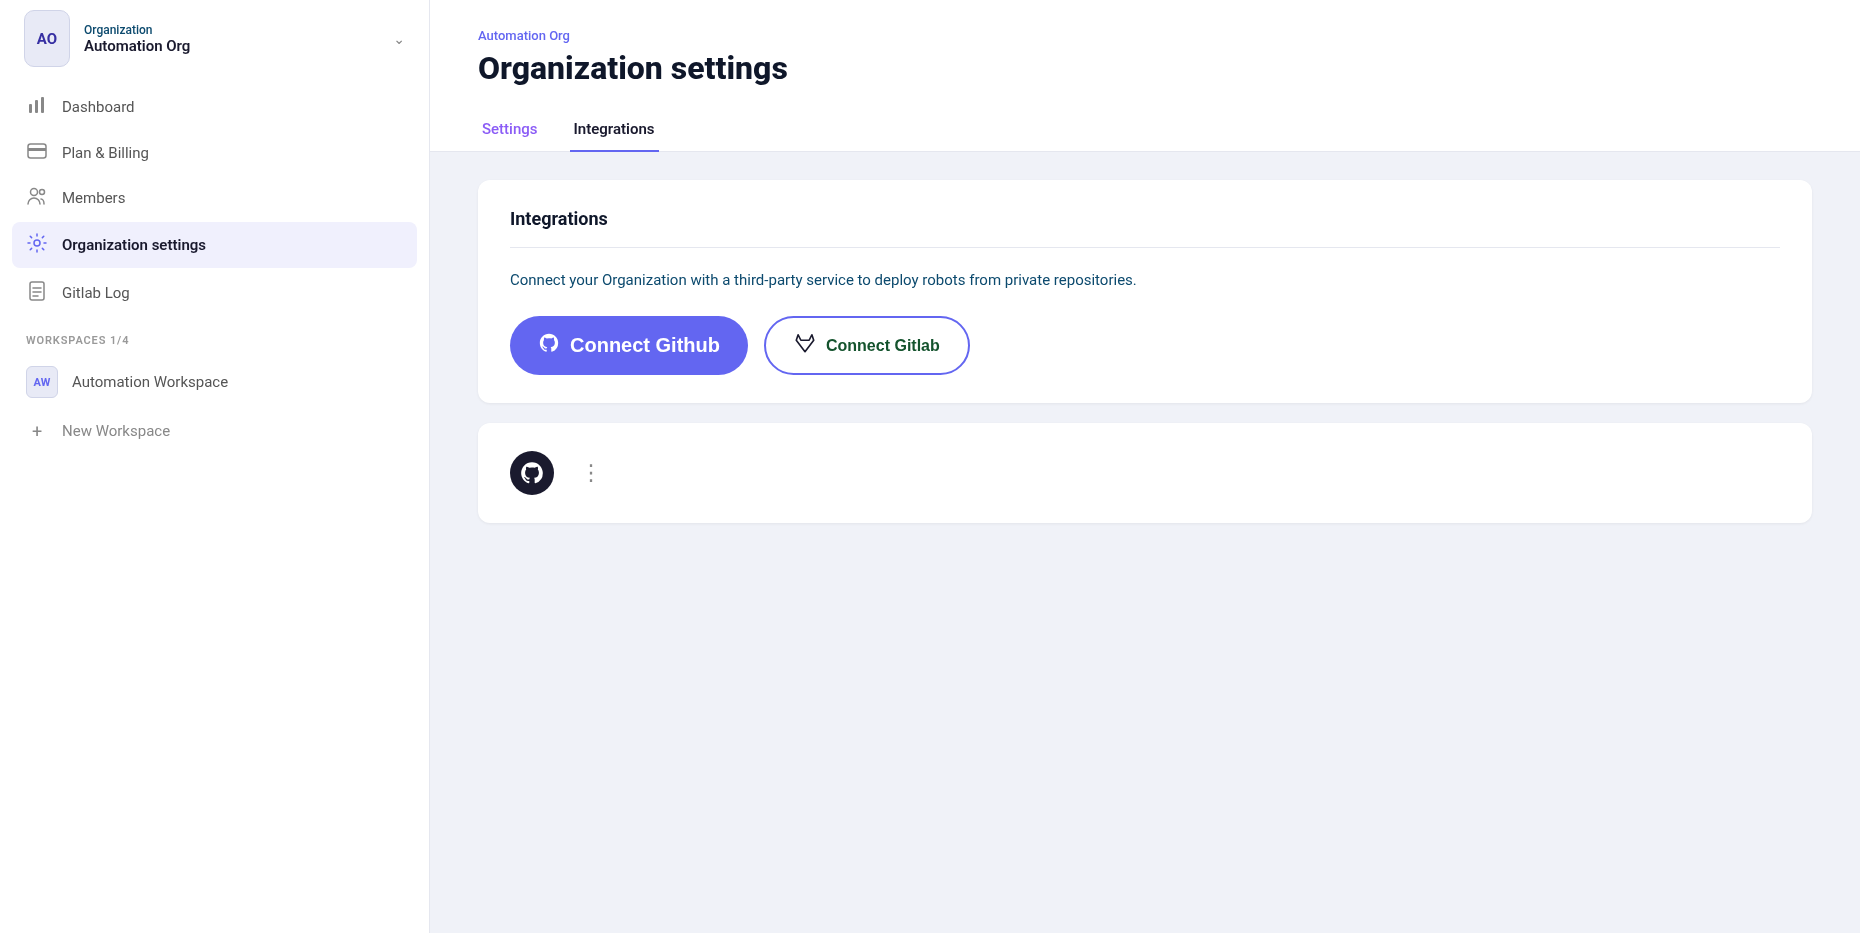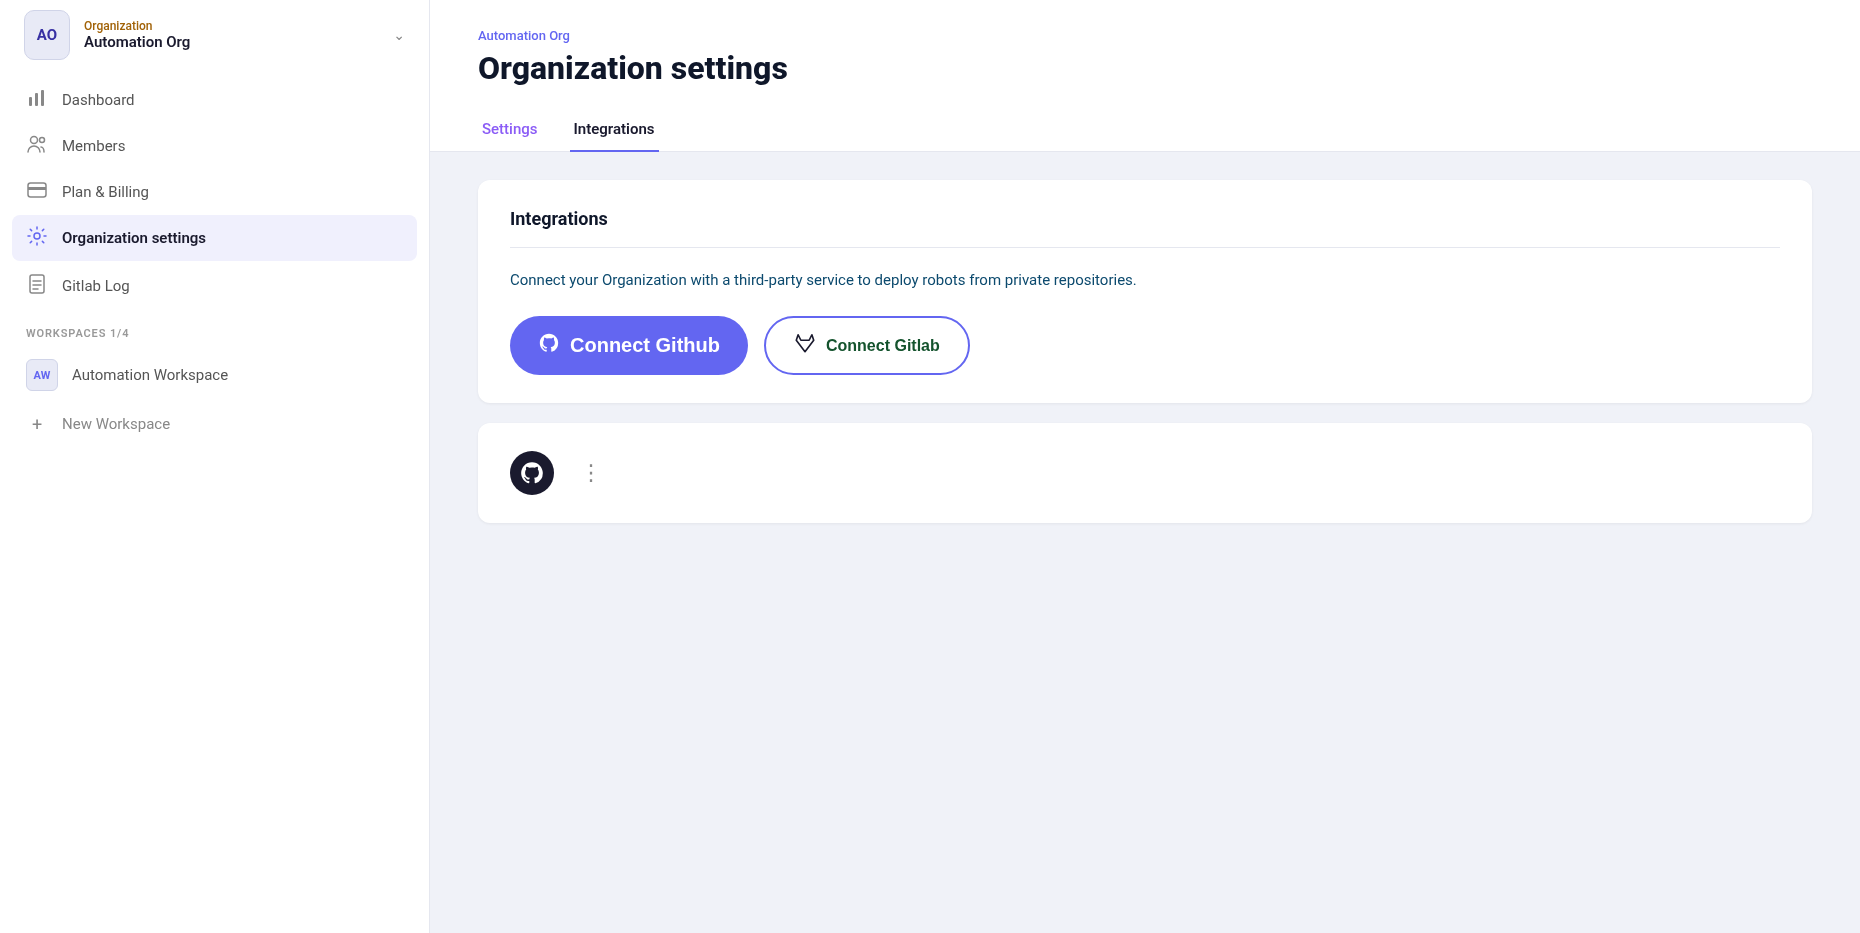--- a/index.html
+++ b/index.html
@@ -39,40 +39,40 @@
     .org-switcher {
       display: flex;
       align-items: center;
       padding: 10px 24px 18px 24px;
       gap: 14px;
       cursor: pointer;
     }
 
     .org-avatar {
       width: 46px;
-      height: 50px;
+      height: 57px;
       background: #e8eaf6;
       border-radius: 10px;
       display: flex;
       align-items: center;
       justify-content: center;
       font-weight: 700;
       font-size: 15px;
       color: #3730a3;
       border: 1px solid #d0d4e8;
       flex-shrink: 0;
     }
 
     .org-info {
       flex: 1;
     }
 
     .org-label {
       font-size: 12px;
-      color: #a16207;
+      color: #0c4a6e;
       font-weight: 500;
     }
 
     .org-name {
       font-size: 15px;
       font-weight: 600;
       color: #1a1a2e;
     }
 
     .chevron-icon {
@@ -351,42 +351,42 @@
 
     <div class="nav-item">
       <span class="nav-icon">
         <svg width="18" height="18" viewBox="0 0 18 18" fill="none">
           <rect x="1" y="8" width="3" height="9" rx="1" fill="#888"></rect>
           <rect x="7" y="4" width="3" height="13" rx="1" fill="#888"></rect>
           <rect x="13" y="1" width="3" height="16" rx="1" fill="#888"></rect>
         </svg>
       </span>
       <span>Dashboard</span>
+    </div>
+
+    <div class="nav-item">
+      <span class="nav-icon">
+        <svg width="20" height="16" viewBox="0 0 20 16" fill="none">
+          <rect x="1" y="1" width="18" height="14" rx="2.5" stroke="#888" stroke-width="1.5"></rect>
+          <rect x="1" y="5" width="18" height="3" fill="#888"></rect>
+        </svg>
+      </span>
+      <span>Plan &amp; Billing</span>
     </div>
 
     <div class="nav-item">
       <span class="nav-icon">
         <svg width="20" height="18" viewBox="0 0 20 18" fill="none">
           <circle cx="7" cy="5" r="3.5" stroke="#888" stroke-width="1.5"></circle>
           <path d="M1 17c0-3.314 2.686-6 6-6s6 2.686 6 6" stroke="#888" stroke-width="1.5" stroke-linecap="round"></path>
           <circle cx="15" cy="5" r="2.5" stroke="#888" stroke-width="1.5"></circle>
           <path d="M17 17c0-2.761-1.343-5-3-5" stroke="#888" stroke-width="1.5" stroke-linecap="round"></path>
         </svg>
       </span>
       <span>Members</span>
-    </div>
-
-    <div class="nav-item">
-      <span class="nav-icon">
-        <svg width="20" height="16" viewBox="0 0 20 16" fill="none">
-          <rect x="1" y="1" width="18" height="14" rx="2.5" stroke="#888" stroke-width="1.5"></rect>
-          <rect x="1" y="5" width="18" height="3" fill="#888"></rect>
-        </svg>
-      </span>
-      <span>Plan &amp; Billing</span>
     </div>
 
     <div class="nav-item active">
       <span class="nav-icon">
         <svg width="20" height="20" viewBox="0 0 20 20" fill="none">
           <circle cx="10" cy="10" r="3" stroke="#6366f1" stroke-width="1.5"></circle>
           <path d="M10 1v2M10 17v2M1 10h2M17 10h2M3.22 3.22l1.42 1.42M15.36 15.36l1.42 1.42M16.78 3.22l-1.42 1.42M4.64 15.36l-1.42 1.42" stroke="#6366f1" stroke-width="1.5" stroke-linecap="round"></path>
         </svg>
       </span>
       <span>Organization settings</span>

